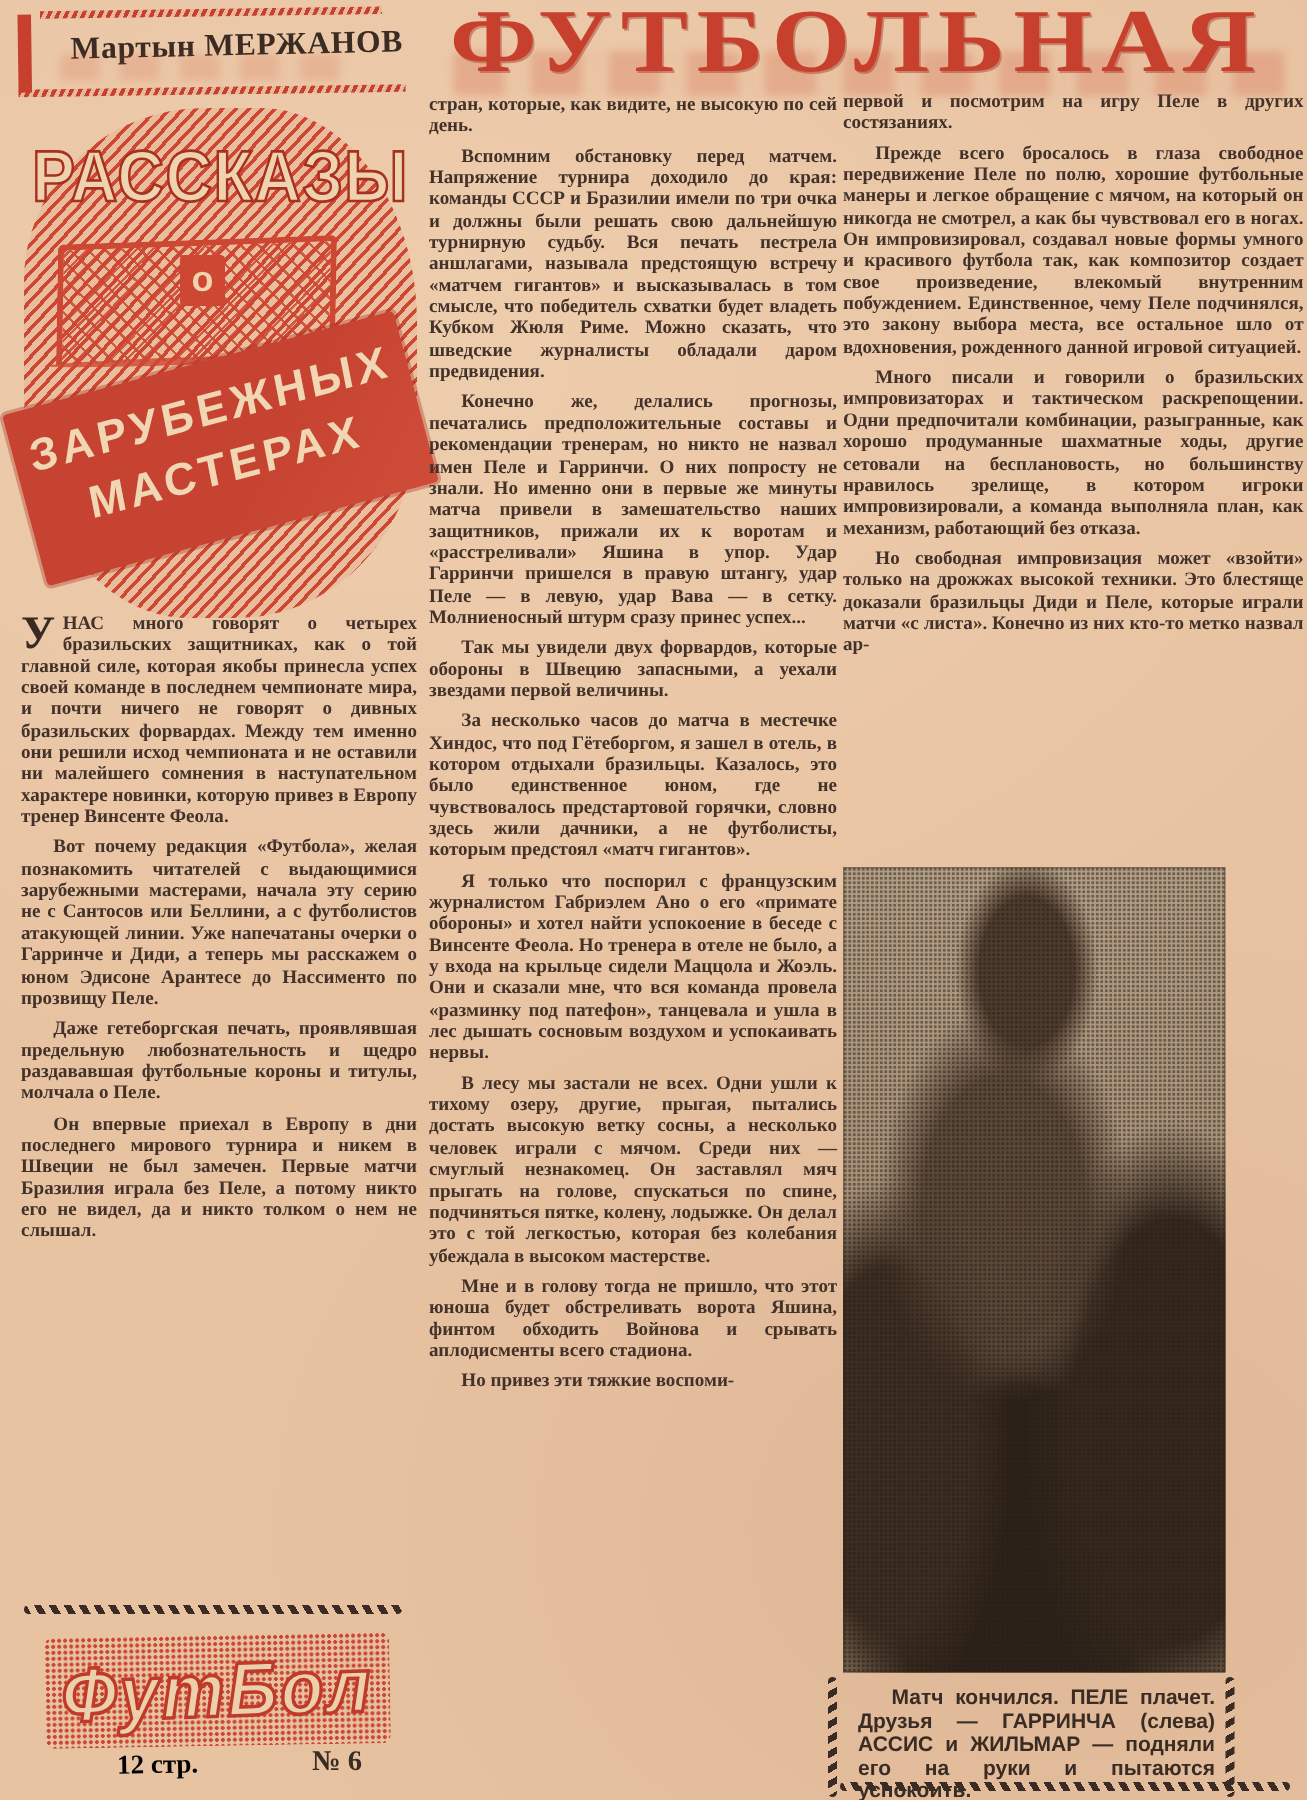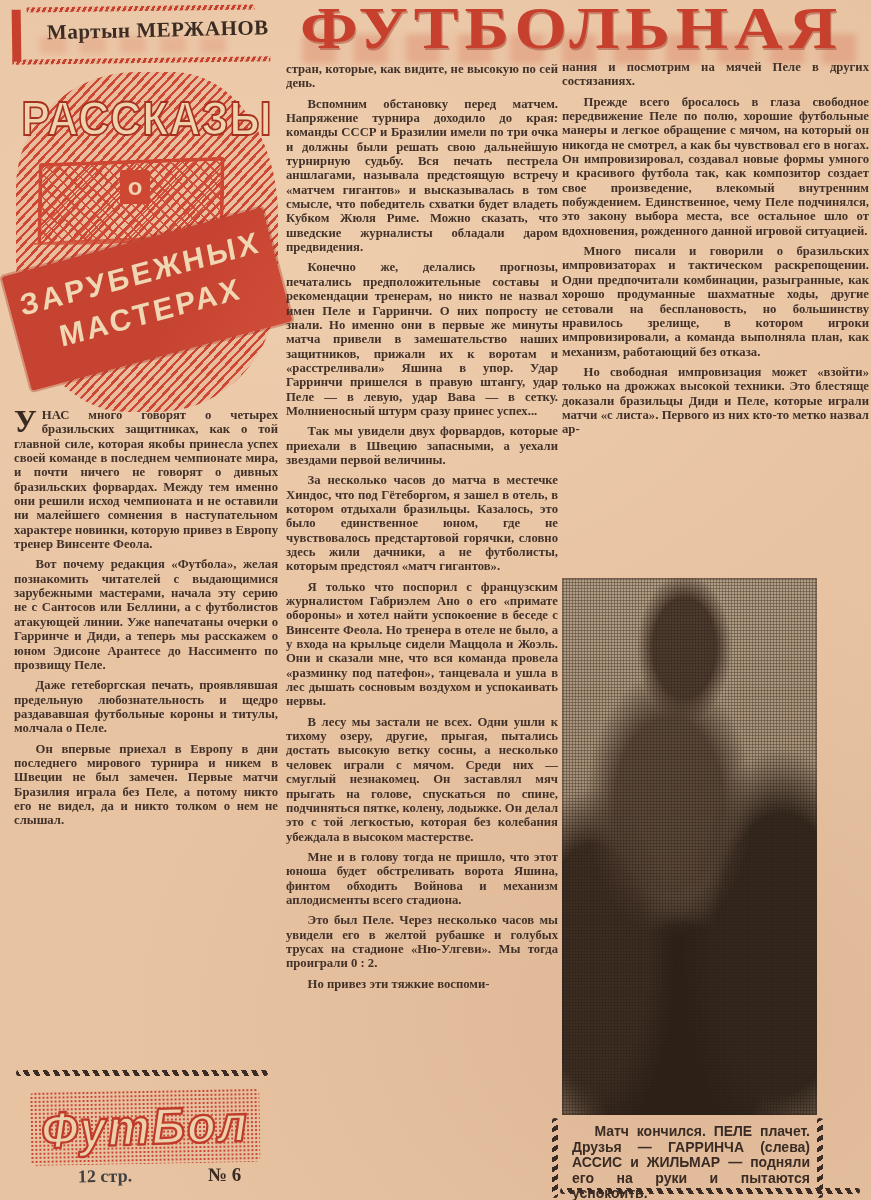--- a/index.html
+++ b/index.html
@@ -149,21 +149,21 @@
     background-size:4px 4px;background-position:0 0;
     border-radius:6px;transform:rotate(-1deg);
     display:flex;align-items:center;justify-content:center;
   }
   .logo-text{
     font-family:"Liberation Sans",sans-serif;font-weight:bold;font-style:italic;
     font-size:47px;letter-spacing:2px;color:#ecd0ac;
     -webkit-text-stroke:2.2px #bf3a28;
     transform:rotate(-1deg) scaleY(1.08);line-height:74px;white-space:nowrap;
   }
-  .footer-page{left:78px;top:1166px;font-size:18px;font-weight:bold;color:#404040;transform:rotate(-1deg);text-align:right;}
+  .footer-page{left:78px;top:1166px;font-size:18px;font-weight:bold;color:#000000;transform:rotate(-1deg);text-align:right;}
   .footer-issue{left:208px;top:1164px;font-size:19px;font-weight:bold;color:#3a2c23;}
 </style>
 </head>
 <body>
 
 <div class="abs author-box">
   <div class="stripe top"></div>
   <div class="stripe bottom"></div>
   <div class="author-name">Мартын МЕРЖАНОВ</div>
 </div>
@@ -188,34 +188,33 @@
   <p class="dropcap-p"><span class="dropcap">У</span><span>НАС много говорят о четырех бразильских защитниках, как о той главной силе, которая якобы принесла успех своей команде в последнем чемпионате мира, и почти ничего не говорят о дивных бразильских форвардах. Между тем именно они решили исход чемпионата и не оставили ни малейшего сомнения в наступательном характере новинки, которую привез в Европу тренер Винсенте Феола.</span></p>
   <p>Вот почему редакция «Футбола», желая познакомить читателей с выдающимися зарубежными мастерами, начала эту серию не с Сантосов или Беллини, а с футболистов атакующей линии. Уже напечатаны очерки о Гарринче и Диди, а теперь мы расскажем о юном Эдисоне Арантесе до Нассименто по прозвищу Пеле.</p>
   <p>Даже гетеборгская печать, проявлявшая предельную любознательность и щедро раздававшая футбольные короны и титулы, молчала о Пеле.</p>
   <p>Он впервые приехал в Европу в дни последнего мирового турнира и никем в Швеции не был замечен. Первые матчи Бразилия играла без Пеле, а потому никто его не видел, да и никто толком о нем не слышал.</p>
 </div>
 
 <div class="col mid-col">
   <p class="noindent">стран, которые, как видите, не высокую по сей день.</p>
   <p>Вспомним обстановку перед матчем. Напряжение турнира доходило до края: команды СССР и Бразилии имели по три очка и должны были решать свою дальнейшую турнирную судьбу. Вся печать пестрела аншлагами, называла предстоящую встречу «матчем гигантов» и высказывалась в том смысле, что победитель схватки будет владеть Кубком Жюля Риме. Можно сказать, что шведские журналисты обладали даром предвидения.</p>
   <p>Конечно же, делались прогнозы, печатались предположительные составы и рекомендации тренерам, но никто не назвал имен Пеле и Гарринчи. О них попросту не знали. Но именно они в первые же минуты матча привели в замешательство наших защитников, прижали их к воротам и «расстреливали» Яшина в упор. Удар Гарринчи пришелся в правую штангу, удар Пеле — в левую, удар Вава — в сетку. Молниеносный штурм сразу принес успех...</p>
-  <p>Так мы увидели двух форвардов, которые приехали в Швецию запасными, а уехали звездами первой величины.</p>
+  <p>Так мы увидели двух форвардов, которые обороны в Швецию запасными, а уехали звездами первой величины.</p>
   <p>За несколько часов до матча в местечке Хиндос, что под Гётеборгом, я зашел в отель, в котором отдыхали бразильцы. Казалось, это было единственное юном, где не чувствовалось предстартовой горячки, словно здесь жили дачники, а не футболисты, которым предстоял «матч гигантов».</p>
   <p>Я только что поспорил с французским журналистом Габриэлем Ано о его «примате обороны» и хотел найти успокоение в беседе с Винсенте Феола. Но тренера в отеле не было, а у входа на крыльце сидели Маццола и Жоэль. Они и сказали мне, что вся команда провела «разминку под патефон», танцевала и ушла в лес дышать сосновым воздухом и успокаивать нервы.</p>
   <p>В лесу мы застали не всех. Одни ушли к тихому озеру, другие, прыгая, пытались достать высокую ветку сосны, а несколько человек играли с мячом. Среди них — смуглый незнакомец. Он заставлял мяч прыгать на голове, спускаться по спине, подчиняться пятке, колену, лодыжке. Он делал это с той легкостью, которая без колебания убеждала в высоком мастерстве.</p>
-  <p>Мне и в голову тогда не пришло, что этот юноша будет обстреливать ворота Яшина, финтом обходить Войнова и механизм аплодисменты всего стадиона.</p>
-  <p>Это был Пеле. Через несколько часов мы увидели его в желтой рубашке и голубых трусах на стадионе «Ню-Улгеви». Мы тогда проиграли 0 : 2.</p>
+  <p>Мне и в голову тогда не пришло, что этот юноша будет обстреливать ворота Яшина, финтом обходить Войнова и срывать аплодисменты всего стадиона.</p>
   <p>Но привез эти тяжкие воспоми-</p>
 </div>
 
 <div class="col right-col">
-  <p class="noindent">нания и посмотрим на мячей Пеле в других состязаниях.</p>
+  <p class="noindent">первой и посмотрим на игру Пеле в других состязаниях.</p>
   <p>Прежде всего бросалось в глаза свободное передвижение Пеле по полю, хорошие футбольные манеры и легкое обращение с мячом, на который он никогда не смотрел, а как бы чувствовал его в ногах. Он импровизировал, создавал новые формы умного и красивого футбола так, как композитор создает свое произведение, влекомый внутренним побуждением. Единственное, чему Пеле подчинялся, это закону выбора места, все остальное шло от вдохновения, рожденного данной игровой ситуацией.</p>
   <p>Много писали и говорили о бразильских импровизаторах и тактическом раскрепощении. Одни предпочитали комбинации, разыгранные, как хорошо продуманные шахматные ходы, другие сетовали на бесплановость, но большинству нравилось зрелище, в котором игроки импровизировали, а команда выполняла план, как механизм, работающий без отказа.</p>
-  <p>Но свободная импровизация может «взойти» только на дрожжах высокой техники. Это блестяще доказали бразильцы Диди и Пеле, которые играли матчи «с листа». Первого из них кто-то метко назвал ар-</p>
+  <p>Но свободная импровизация может «взойти» только на дрожжах высокой техники. Это блестяще доказали бразильцы Диди и Пеле, которые играли матчи «с листа». Конечно из них кто-то метко назвал ар-</p>
 </div>
 
 <div class="abs photo"></div>
 <div class="abs vrope cap-left"></div>
 <div class="abs vrope cap-right"></div>
 <div class="abs caption">
   <p>Матч кончился. ПЕЛЕ плачет. Друзья — ГАРРИНЧА (слева) АССИС и ЖИЛЬМАР — подняли его на руки и пытаются успокоить.</p>
 </div>
 <div class="abs rope rope-bottom-right"></div>
 

